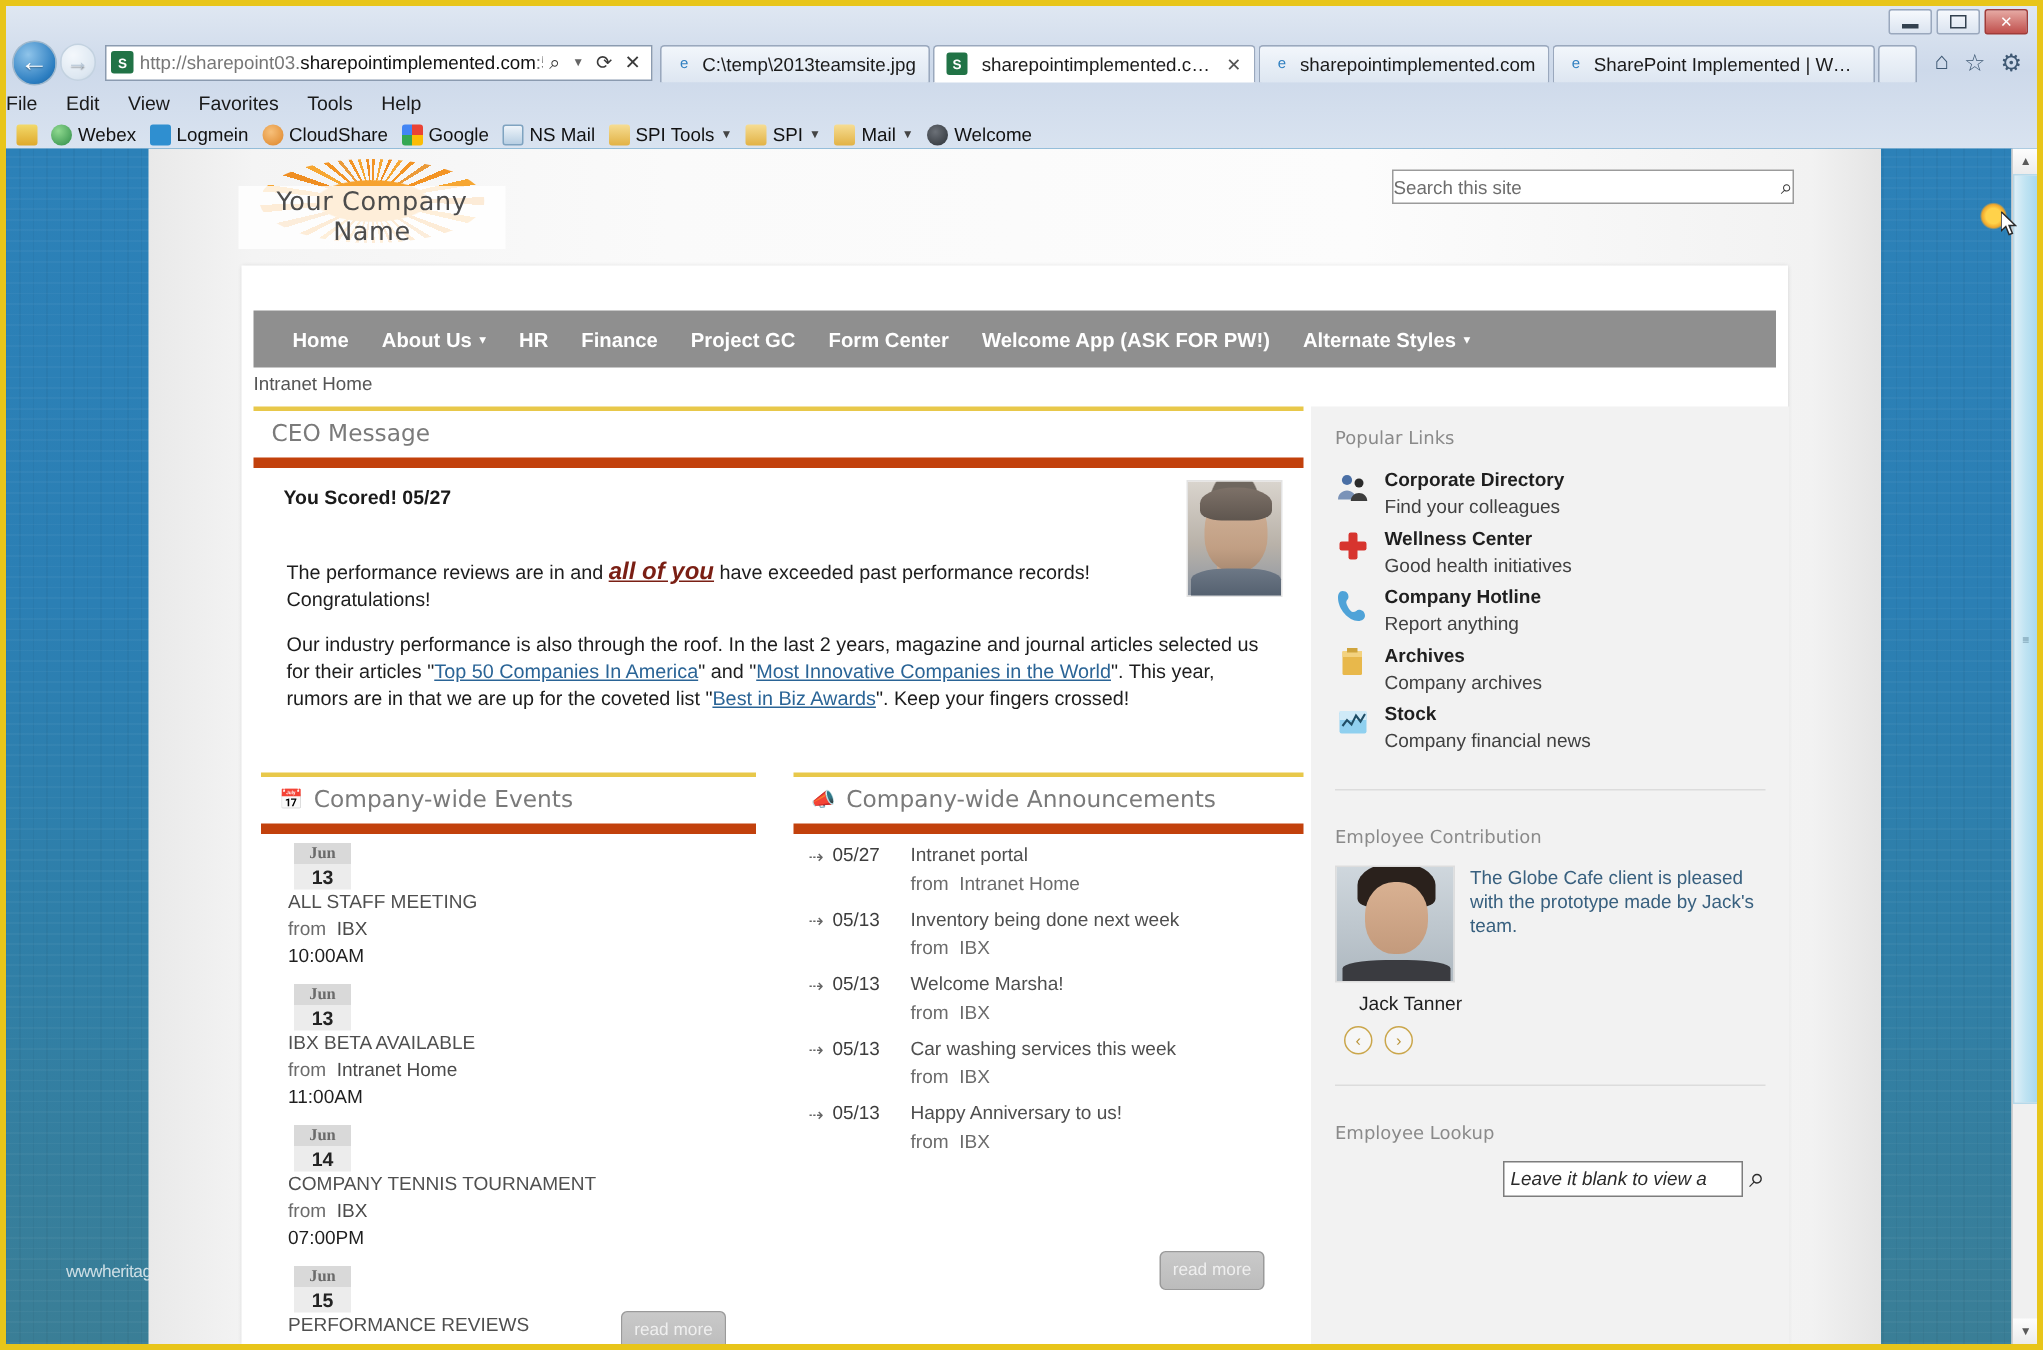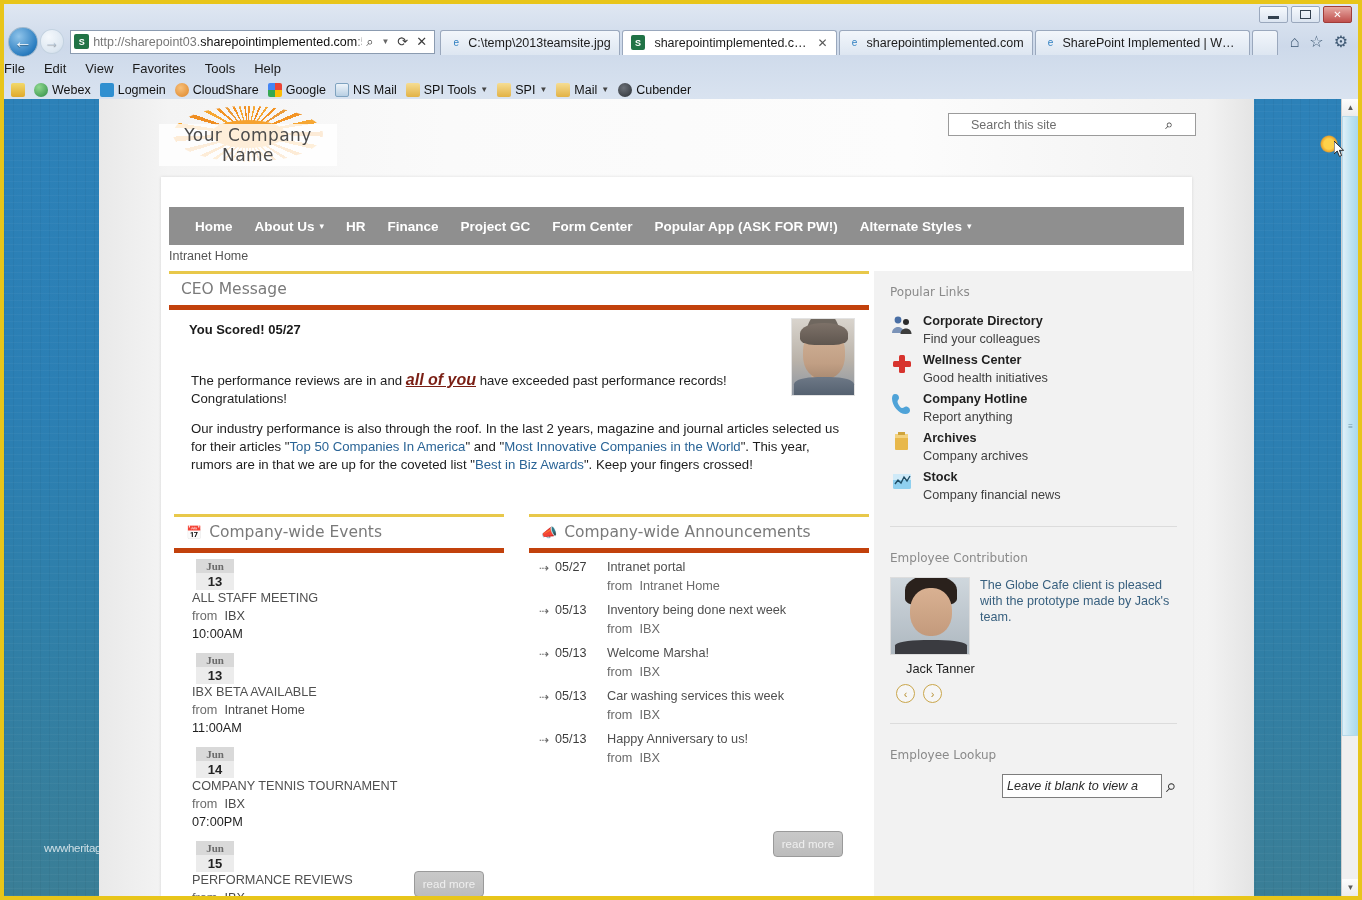--- a/index.html
+++ b/index.html
@@ -115,22 +115,22 @@
         #f39424 264deg 268deg, rgba(0,0,0,0) 268deg 275deg, #f6a733 275deg 279deg, rgba(0,0,0,0) 279deg 286deg,
         #ef8e22 286deg 290deg, rgba(0,0,0,0) 290deg 297deg, #f6a733 297deg 301deg, rgba(0,0,0,0) 301deg 308deg,
         #f39424 308deg 312deg, rgba(0,0,0,0) 312deg 319deg, #eb9b3a 319deg 323deg, rgba(0,0,0,0) 323deg 330deg,
         #f39424 330deg 334deg, rgba(0,0,0,0) 334deg 341deg, #f6a733 341deg 345deg, rgba(0,0,0,0) 345deg 352deg,
         #ef8e22 352deg 356deg, rgba(0,0,0,0) 356deg 360deg);
     border-radius:50%;
   }
   #logo .lbl { position:absolute; left:0; top:18px; width:178px; text-align:center;
     font-size:17px; color:#4c4c4c; background:rgba(255,255,255,.82); padding:1px 0;
     font-family:"DejaVu Sans", sans-serif; letter-spacing:.4px; }
-  #sitesearch { position:absolute; right:58px; top:14px; width:248px; height:23px;
-    background:#fff; border:1px solid #9b9b9b; display:flex; align-items:center; padding:0 22px; }
+  #sitesearch { position:absolute; right:58px; top:14px; width:268px; height:23px;
+    background:#fff; border:1px solid #9b9b9b; display:flex; align-items:center; padding:0 0; }
   #sitesearch .ph { flex:1; font-size:12.5px; color:#6d6d6d; }
   #sitesearch .mag { font-size:14px; color:#3a3a3a; }
 
   
   #card { position:absolute; left:62px; top:78px; right:62px; bottom:0; background:#fff;
     box-shadow:0 0 3px rgba(0,0,0,.12); }
   
   #nav { position:absolute; left:8px; top:30px; right:8px; height:38px; background:#8f8f8f;
     display:flex; align-items:center; padding-left:15px; gap:0; }
   #nav .item { color:#fff; font-size:13.5px; font-weight:bold; padding:0 11px; white-space:nowrap;
@@ -139,21 +139,21 @@
   #breadcrumb { position:absolute; left:8px; top:72px; font-size:12.5px; color:#555; }
 
   
   #content { position:absolute; left:8px; top:94px; right:8px; bottom:0; display:flex; }
   #maincol { width:700px; position:relative; }
   #rightcol { flex:1; position:relative; background:#f2f2f2; margin-left:5px; }
 
   
   .wp { position:relative; }
   .wp .topline { height:3px; background:#e8c84a; }
-  .wp .wptitle { font-size:15.5px; color:#7a7a7a; padding:6px 0 7px 12px; border-bottom:5px solid #c2410c;
+  .wp .wptitle { font-size:15.5px; color:#7a7a7a; padding:6px 0 7px 12px; border-bottom:7px solid #c2410c;
     display:flex; align-items:center; gap:7px; font-family:"DejaVu Sans", sans-serif; }
   .wp .wpicon { font-size:13px; }
 
   
   #ceo { margin:0 0 0 0; }
   #ceobody { padding:10px 12px 6px 12px; position:relative; }
   #ceoscore { font-size:13px; font-weight:bold; color:#1a1a1a; margin:2px 0 34px 8px; }
   #ceophoto { position:absolute; right:14px; top:8px; width:64px; height:78px;
     background:
       radial-gradient(ellipse at 50% 72%, #c9a88f 0 26%, rgba(0,0,0,0) 27%),
@@ -163,21 +163,21 @@
   #ceophoto .face { position:absolute; left:11px; top:8px; width:42px; height:52px; border-radius:46% 46% 44% 44%;
       background:linear-gradient(#d3b49a,#c19f84 70%,#a98a72); }
   #ceophoto .hair { position:absolute; left:8px; top:4px; width:48px; height:22px; border-radius:48% 48% 30% 30%;
       background:linear-gradient(#7d7168,#5f564f); }
   #ceophoto .shirt { position:absolute; left:2px; bottom:0; width:60px; height:18px;
       background:linear-gradient(#6d7886,#556170); border-radius:40% 40% 0 0; }
   .ceopara { font-size:13.2px; color:#1d1d1d; line-height:18px; margin:0 86px 12px 10px; }
   .ceopara.wide { margin-right:10px; }
   .allofyou { font-weight:bold; font-style:italic; font-size:16px; color:#7a1f14;
       text-decoration:underline; }
-  .ceolink { color:#2a6496; }
+  .ceolink { color:#2a6496; text-decoration:underline; }
 
   
   #listsrow { display:flex; margin-top:22px; }
   #events { width:330px; margin-left:5px; }
   #annc { width:340px; margin-left:25px; }
   .listbody { padding:6px 4px 0 4px; position:relative; min-height:265px; }
 
   .evrow { display:flex; margin-bottom:4px;flex-direction:column; }
   .evdate { width:38px; margin-left:18px; }
   .evdate .m { background:#d9d9d9; color:#6b6b6b; font-size:11px; font-weight:bold; text-align:center;
@@ -350,21 +350,21 @@
           <span>SPI</span>
           <span class="caretd">▼</span>
         </span>
       <span class="fav">
           <span class="favico" style="background:linear-gradient(#f6dd93,#e2b245);"></span>
           <span>Mail</span>
           <span class="caretd">▼</span>
         </span>
       <span class="fav">
           <span class="favico" style="background:radial-gradient(circle at 40% 35%,#6b7077,#2b3036);border-radius:50%;"></span>
-          <span>Cubender</span>
+          <span>Welcome</span>
         </span>
     </div>
   </div>
 
   <div id="viewport">
     <div id="bgpattern"></div>
     <div id="watermark">wwwheritag</div>
 
     <div id="page">
 
@@ -395,21 +395,21 @@
           <span class="item">
               <span>Finance</span>
             </span>
           <span class="item">
               <span>Project GC</span>
             </span>
           <span class="item">
               <span>Form Center</span>
             </span>
           <span class="item">
-              <span>Popular App (ASK FOR PW!)</span>
+              <span>Welcome App (ASK FOR PW!)</span>
             </span>
           <span class="item">
               <span>Alternate Styles</span>
               <span class="cv">▾</span>
             </span>
         </div>
 
         <div id="breadcrumb">Intranet Home</div>
 
         <div id="content">

